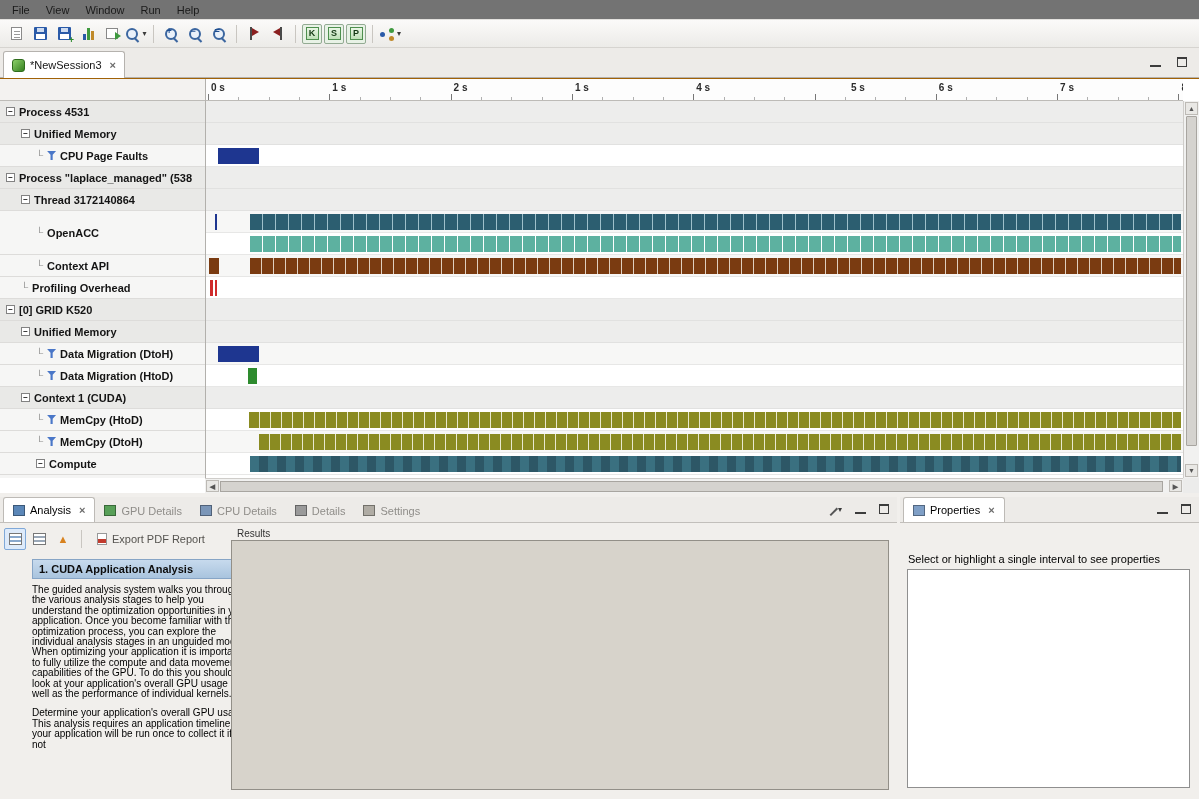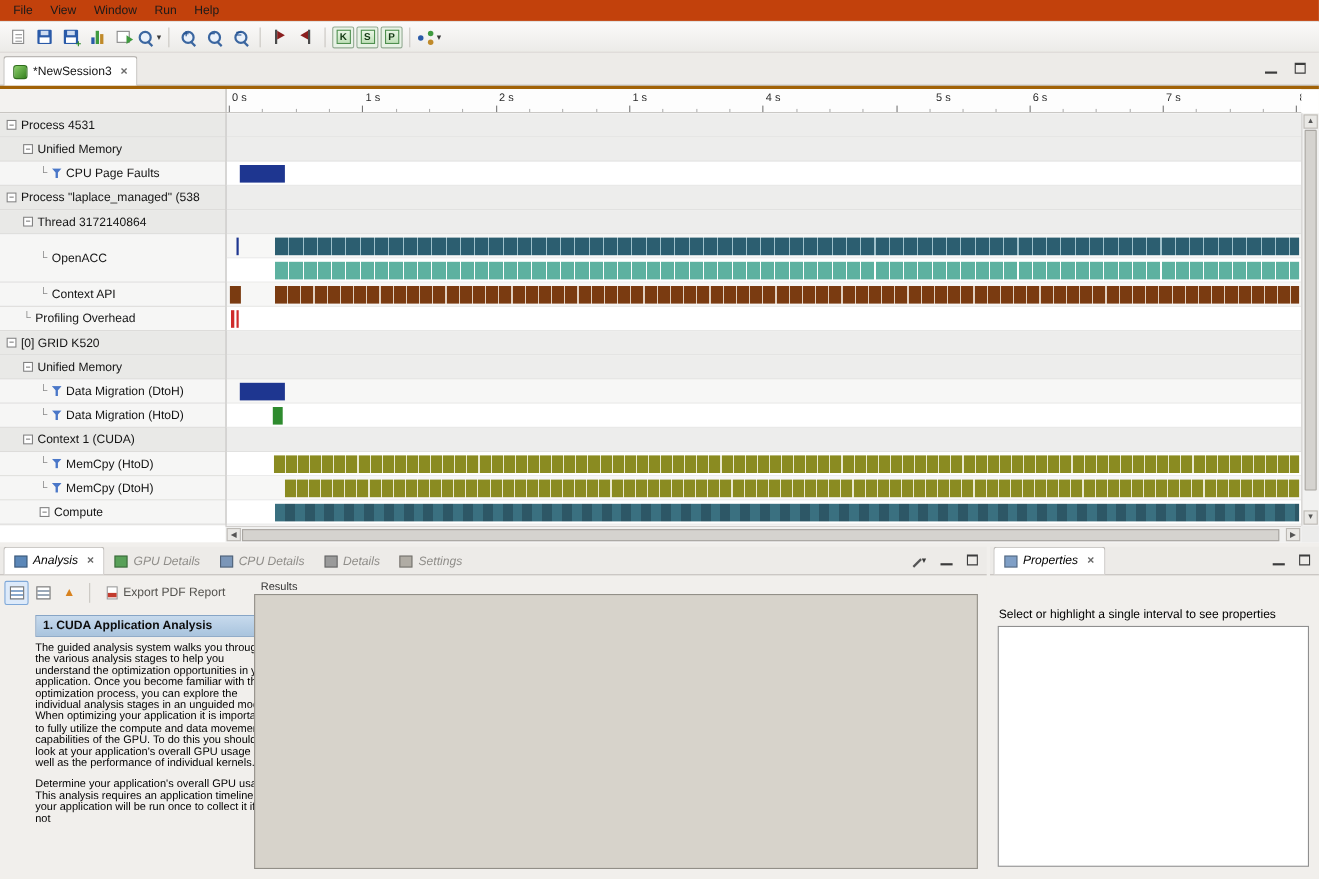--- a/index.html
+++ b/index.html
@@ -1,21 +1,21 @@
 <!DOCTYPE html>
 <html><head>
 <meta charset="utf-8">
 <style>
   * { margin:0; padding:0; box-sizing:border-box; }
   html,body { width:1199px; height:799px; overflow:hidden; }
   body { font-family:"Liberation Sans", sans-serif; font-size:11px; color:#141414; background:#f1efec; }
   #app { position:relative; width:1199px; height:799px; background:#f1efec; overflow:hidden; }
 
   
-  .menubar { position:absolute; left:0; top:0; width:100%; height:20px; background:#c2410c; display:flex; align-items:center; padding-left:4px; border-bottom:1px solid #e3e1de; }
+  .menubar { position:absolute; left:0; top:0; width:100%; height:20px; background:#737373; display:flex; align-items:center; padding-left:4px; border-bottom:1px solid #e3e1de; }
   .menu-item { padding:2px 8px; color:#1a1a1a; }
 
   
   .toolbar { position:absolute; left:0; top:20px; width:100%; height:28px; background:linear-gradient(#fbfaf9,#ecebe8); border-bottom:1px solid #d6d4d0; display:flex; align-items:center; padding-left:4px; }
   .tb { display:inline-flex; align-items:center; justify-content:center; min-width:24px; height:24px; background:transparent; border:1px solid transparent; position:relative; }
   .tb.toggle { border:1px solid #93ab93; background:#e8f2e6; border-radius:2px; min-width:20px; height:20px; margin:0 1px; }
   .tsep { width:1px; height:18px; background:#c9c6c1; margin:0 5px; }
   .dd { font-size:8px; color:#3a3a3a; margin-left:2px; }
 
   .ic-page { width:11px; height:13px; background:#fff; border:1px solid #8a8a8a; position:relative; }
@@ -46,21 +46,21 @@
   
   .edit-strip { position:absolute; left:0; top:48px; width:100%; height:30px; background:#edebe8; border-bottom:1px solid #b5b2ae; }
   .etab { position:absolute; left:3px; top:3px; height:27px; display:inline-flex; align-items:center; gap:5px; padding:0 8px; background:#fff; border:1px solid #b5b2ae; border-bottom:none; border-radius:3px 3px 0 0; }
   .session-ic { width:13px; height:13px; border-radius:3px; background:linear-gradient(135deg,#8cd06a,#35801f); border:1px solid #2f6d1c; }
   .tclose { color:#6b6b6b; font-size:11px; font-weight:bold; margin-left:3px; line-height:1; }
   .win-btns { position:absolute; right:12px; top:9px; display:flex; gap:16px; align-items:center; }
   .minb { width:11px; height:9px; border-bottom:2px solid #3c3c3c; display:inline-block; }
   .maxb { width:10px; height:10px; border:1px solid #3c3c3c; border-top:2px solid #3c3c3c; display:inline-block; }
 
   
-  .timeline { position:absolute; left:0; top:78px; width:1199px; height:415px; background:#fff; border-top:3px solid #a16207; }
+  .timeline { position:absolute; left:0; top:78px; width:1199px; height:415px; background:#fff; border-top:1px solid #a16207;font-weight:bold; }
   .tl-left-head { position:absolute; left:0; top:0; width:205px; height:22px; background:#f3f2f0; border-bottom:1px solid #bdbbb7; }
   .tl-ruler { position:absolute; left:205px; top:0; right:16px; height:22px; background:#fdfdfd; border-bottom:1px solid #bdbbb7; border-left:1px solid #b2b0ac; overflow:hidden; }
   .rl { position:absolute; top:3px; font-size:10px; color:#2b2b2b; white-space:nowrap; }
   .tick { position:absolute; bottom:0; width:1px; }
   .tick.maj { height:6px; background:#777; }
   .tick.min { height:3px; background:#b0b0b0; }
   .tl-rows { position:absolute; left:0; top:22px; width:205px; bottom:15px; background:#f5f5f4; overflow:hidden; }
   .tl-lanes { position:absolute; left:205px; top:22px; right:16px; bottom:15px; background:#fff; border-left:1px solid #b2b0ac; overflow:hidden; }
   .trow { display:flex; align-items:center; gap:4px; border-bottom:1px solid #dddcda; background:#f6f6f5; overflow:hidden; white-space:nowrap; }
   .trow.grp { background:#e9e9e7; }
@@ -82,21 +82,21 @@
   .hscroll .left { left:1px; top:1px; bottom:1px; width:13px; }
   .hscroll .right { right:1px; top:1px; bottom:1px; width:13px; }
   .hthumb { position:absolute; left:15px; right:20px; top:2px; bottom:1px; background:#d5d3cf; border:1px solid #a8a5a0; }
   .corner { position:absolute; right:0; bottom:0; width:16px; height:15px; background:#ececeb; }
 
   
   .bl-panel { position:absolute; left:0; top:497px; width:897px; height:302px; background:#f1efec; }
   .props-panel { position:absolute; left:900px; top:497px; width:299px; height:302px; background:#f1efec; }
   .bl-strip { position:relative; height:26px; background:#edebe8; border-bottom:1px solid #c2bfbb; }
   .tabs-holder { display:flex; align-items:flex-end; height:100%; padding-left:3px; }
-  .tab { display:inline-flex; align-items:center; gap:5px; height:23px; padding:0 9px; font-size:11px; color:#8f8d89;font-style:italic; }
+  .tab { display:inline-flex; align-items:center; gap:5px; height:23px; padding:0 9px; font-size:11px; color:#8f8d89; }
   .tab.active { background:#fff; border:1px solid #bdbab6; border-bottom:none; border-radius:3px 3px 0 0; color:#000; height:25px; }
   .ticon { width:12px; height:11px; border:1px solid rgba(0,0,0,.35); background:#aaa; }
   .ticon.prop { background:#7f9fc6; }
   .strip-right { position:absolute; right:8px; top:7px; display:flex; gap:13px; align-items:center; }
   .viewmenu { display:inline-flex; align-items:center; }
   .pencil { width:10px; height:10px; border-bottom:2px solid #555; transform:rotate(-45deg); display:inline-block; }
 
   .bl-toolbar { position:absolute; left:4px; top:29px; height:26px; display:flex; align-items:center; gap:2px; }
   .abtn { display:inline-flex; align-items:center; justify-content:center; min-width:22px; height:22px; border:1px solid transparent; gap:5px; background:transparent; }
   .abtn.pressed { border-color:#7fa8d8; background:#ddeafa; border-radius:2px; }

